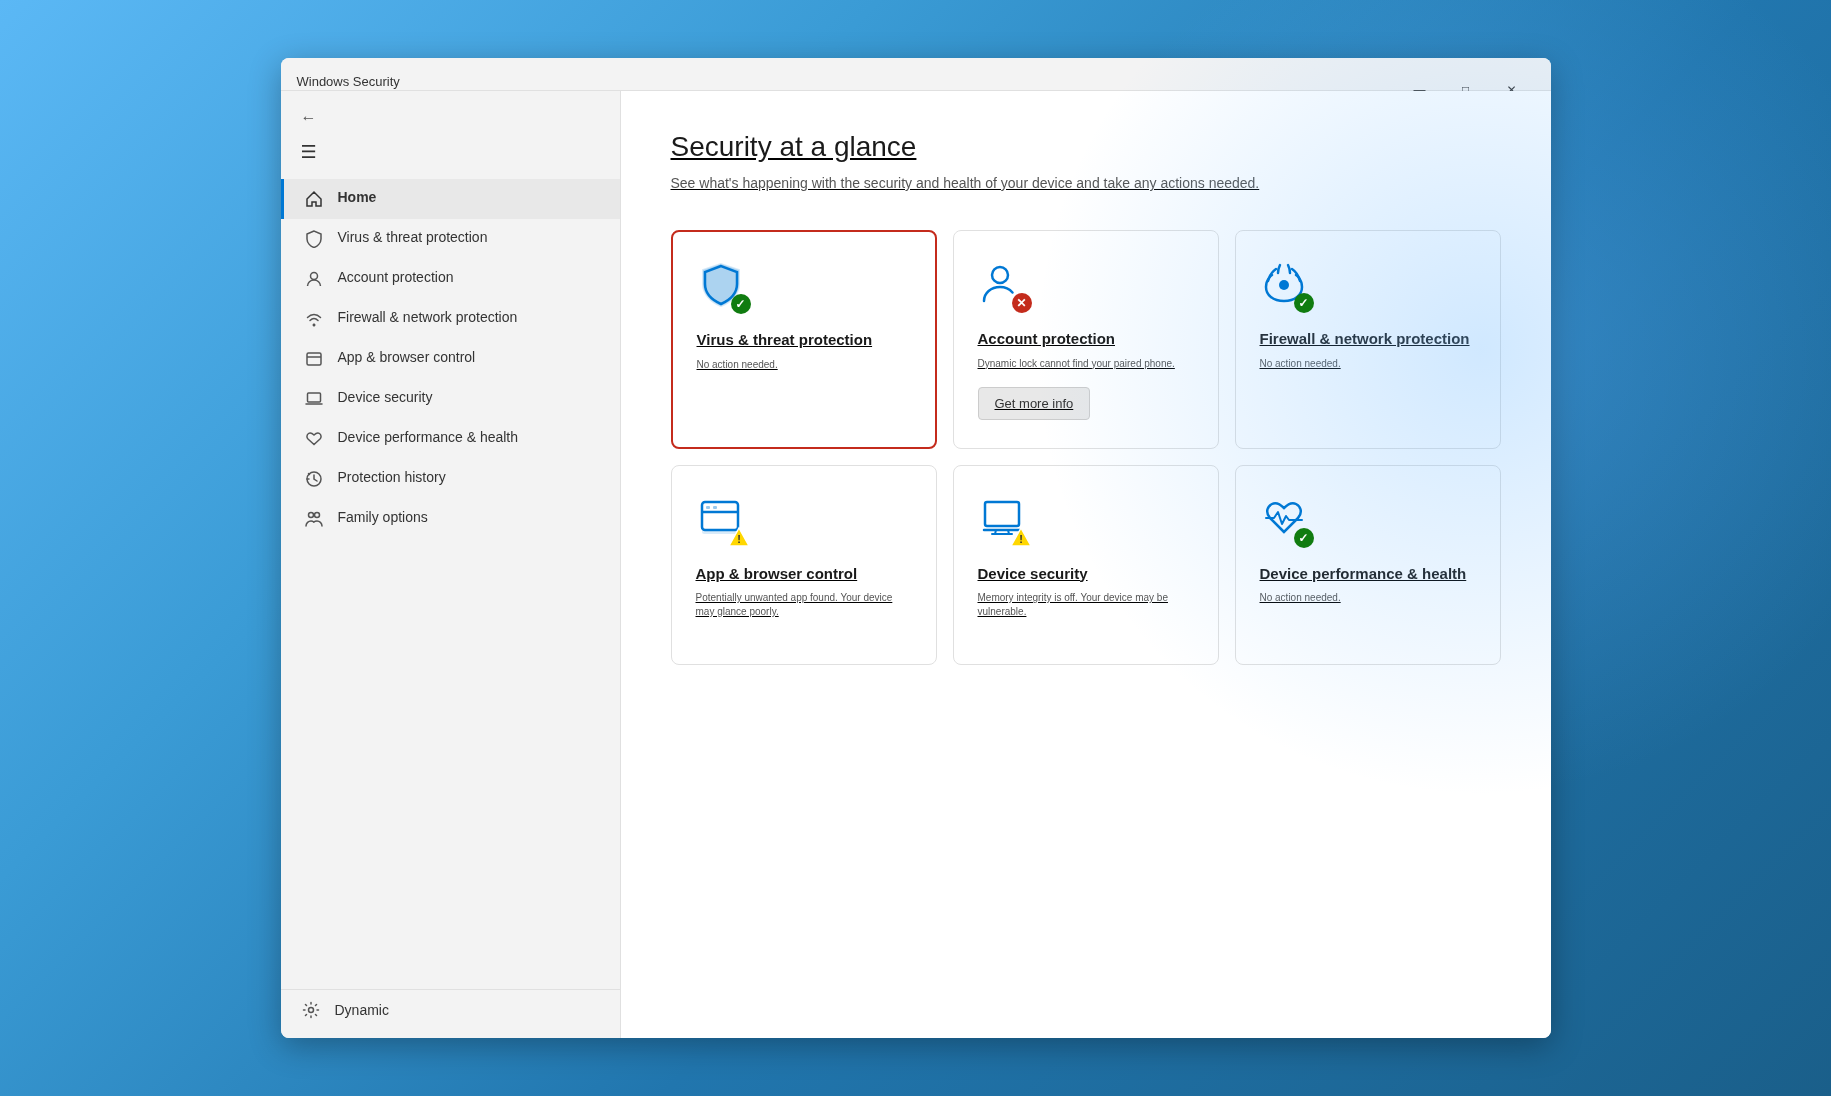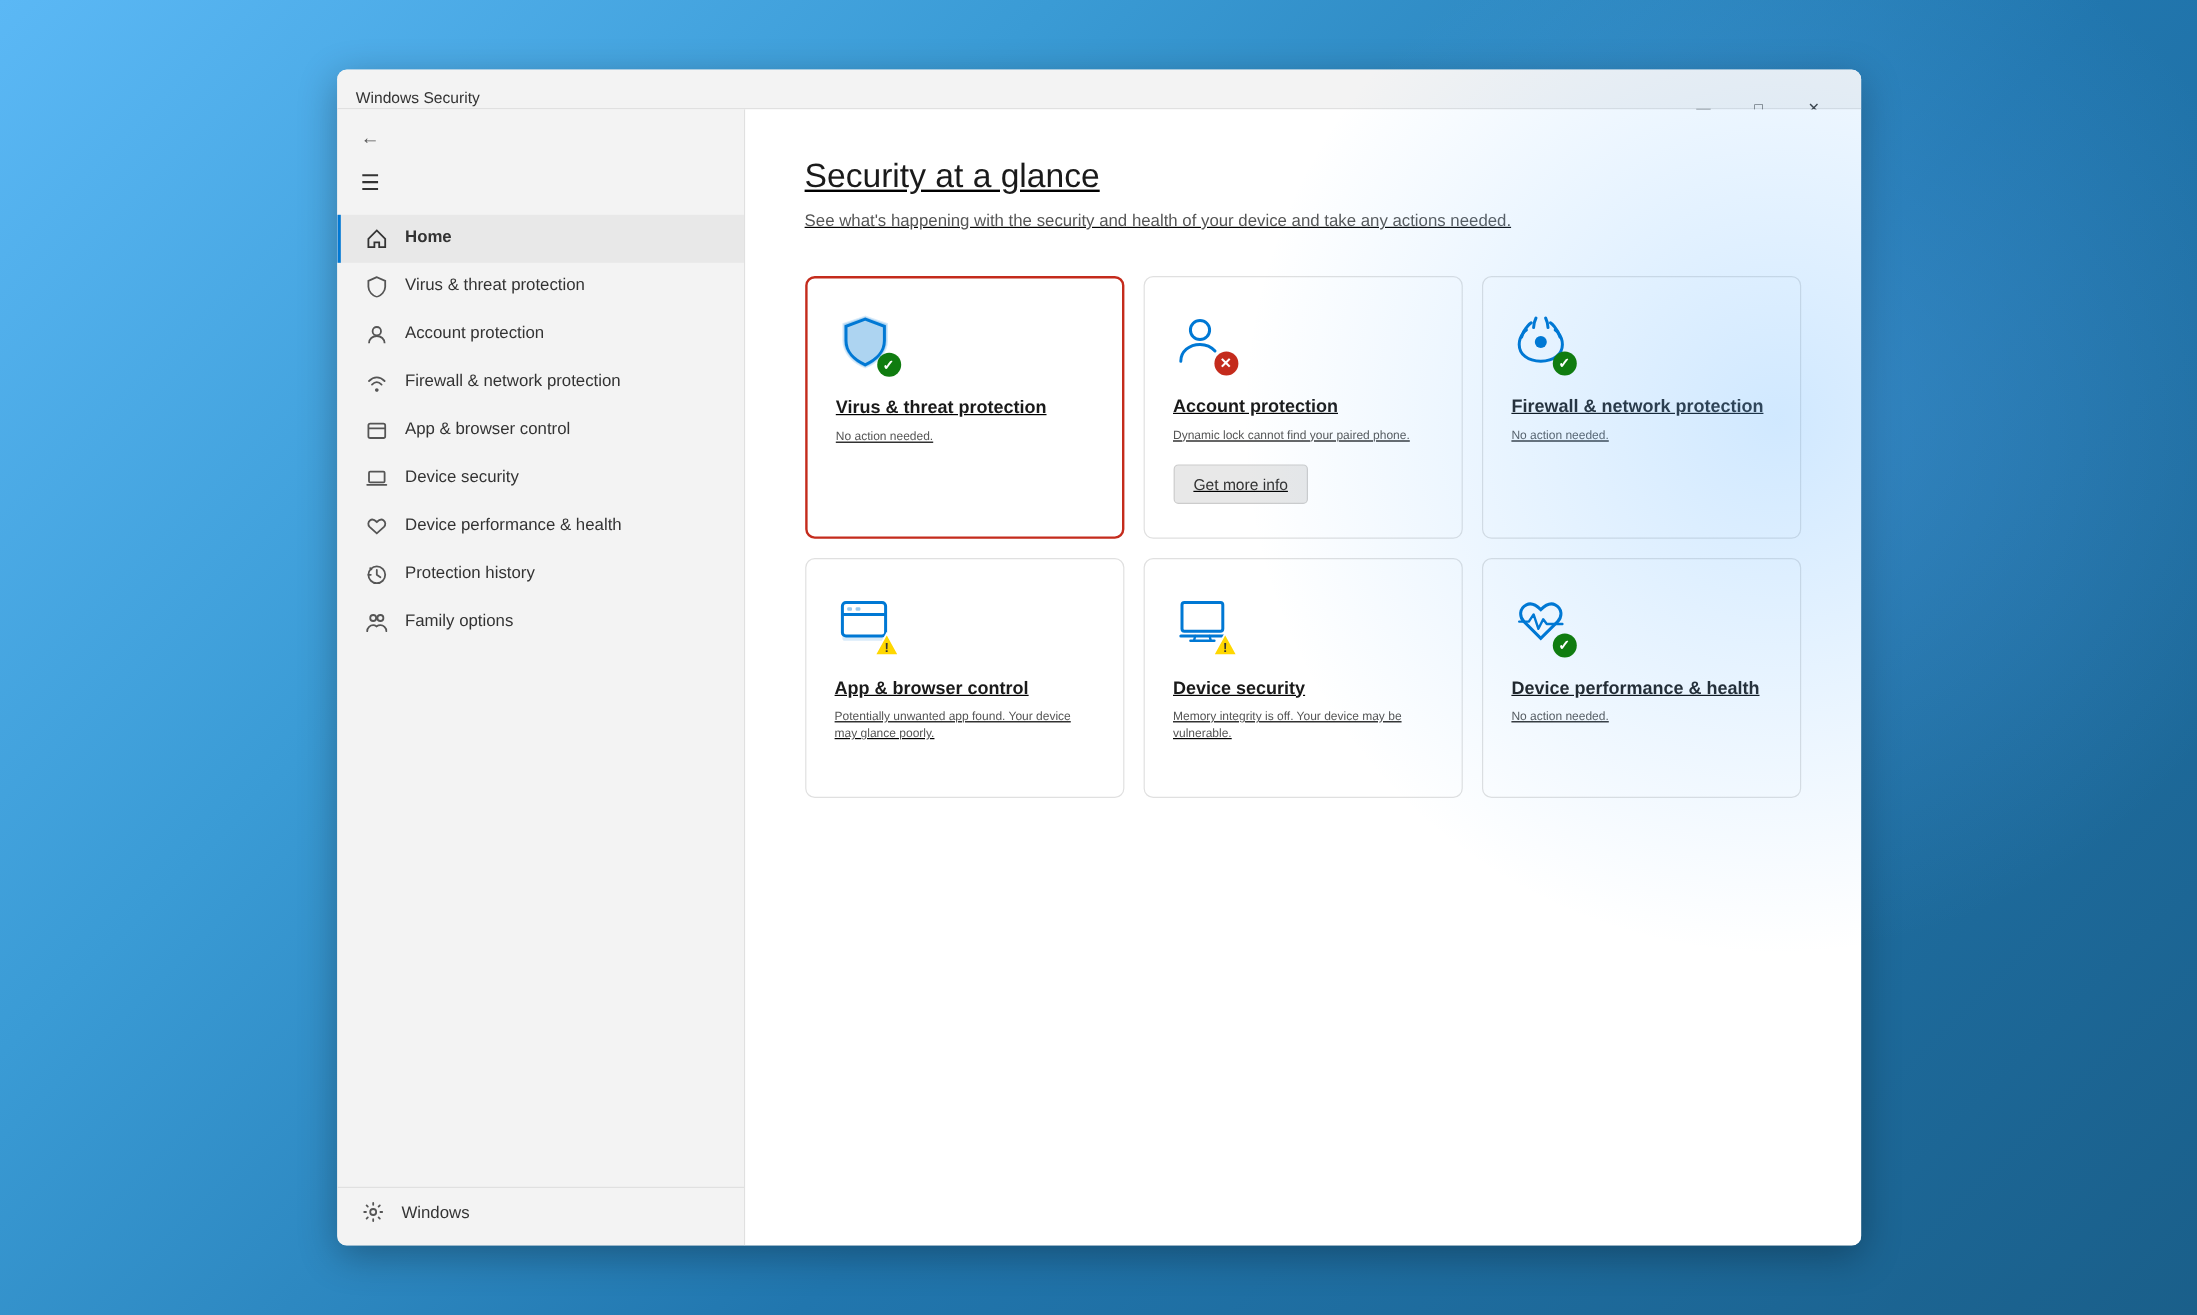--- a/index.html
+++ b/index.html
@@ -337,21 +337,21 @@
 
       <div class="sidebar-spacer"></div>
 
       <div class="sidebar-settings">
         <span class="sidebar-icon">
           <svg width="18" height="18" viewBox="0 0 18 18" fill="none">
             <circle cx="9" cy="9" r="2.5" stroke="#555" stroke-width="1.5" fill="none"></circle>
             <path d="M9 1.5V3M9 15V16.5M1.5 9H3M15 9H16.5M3.5 3.5L4.5 4.5M13.5 13.5L14.5 14.5M3.5 14.5L4.5 13.5M13.5 4.5L14.5 3.5" stroke="#555" stroke-width="1.5" stroke-linecap="round"></path>
           </svg>
         </span>
-        <span>Windows</span>
+        <span>Dynamic</span>
       </div>
     </div>
 
     <div class="content-area">
       <h1 class="page-title">Security at a glance</h1>
       <p class="page-subtitle">See what's happening with the security and health of your device
 and take any actions needed.</p>
 
       <div class="cards-grid">
 

